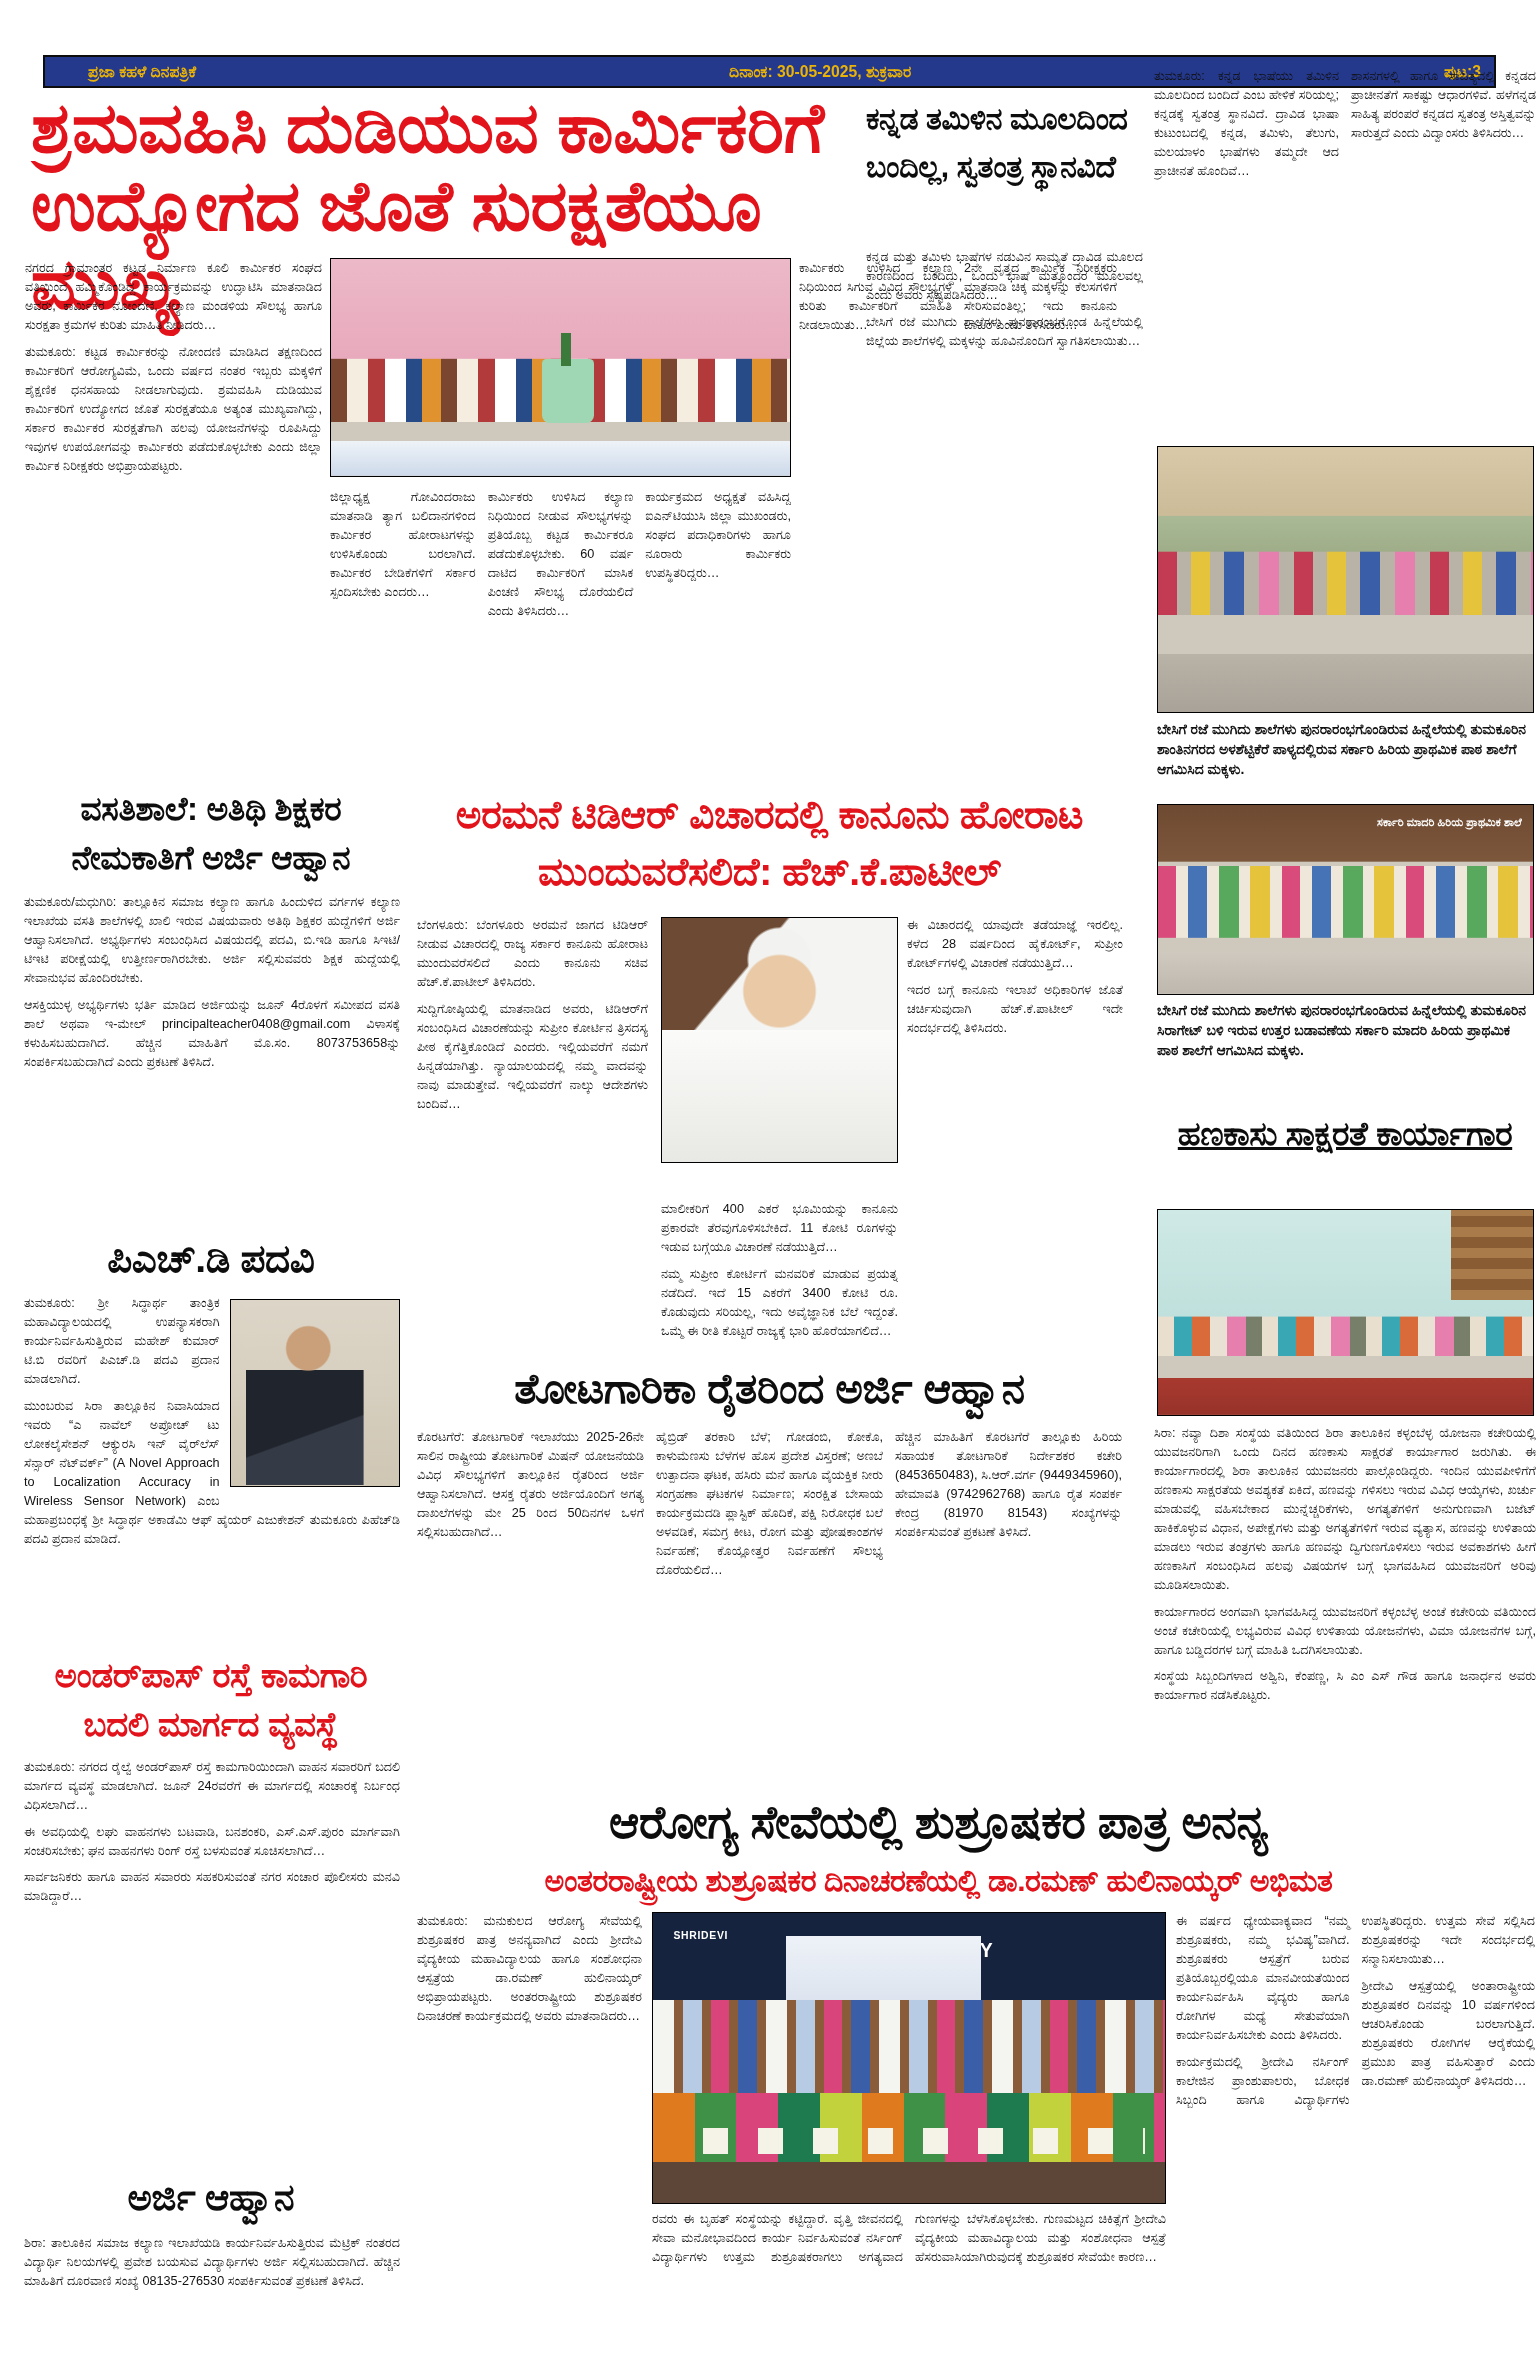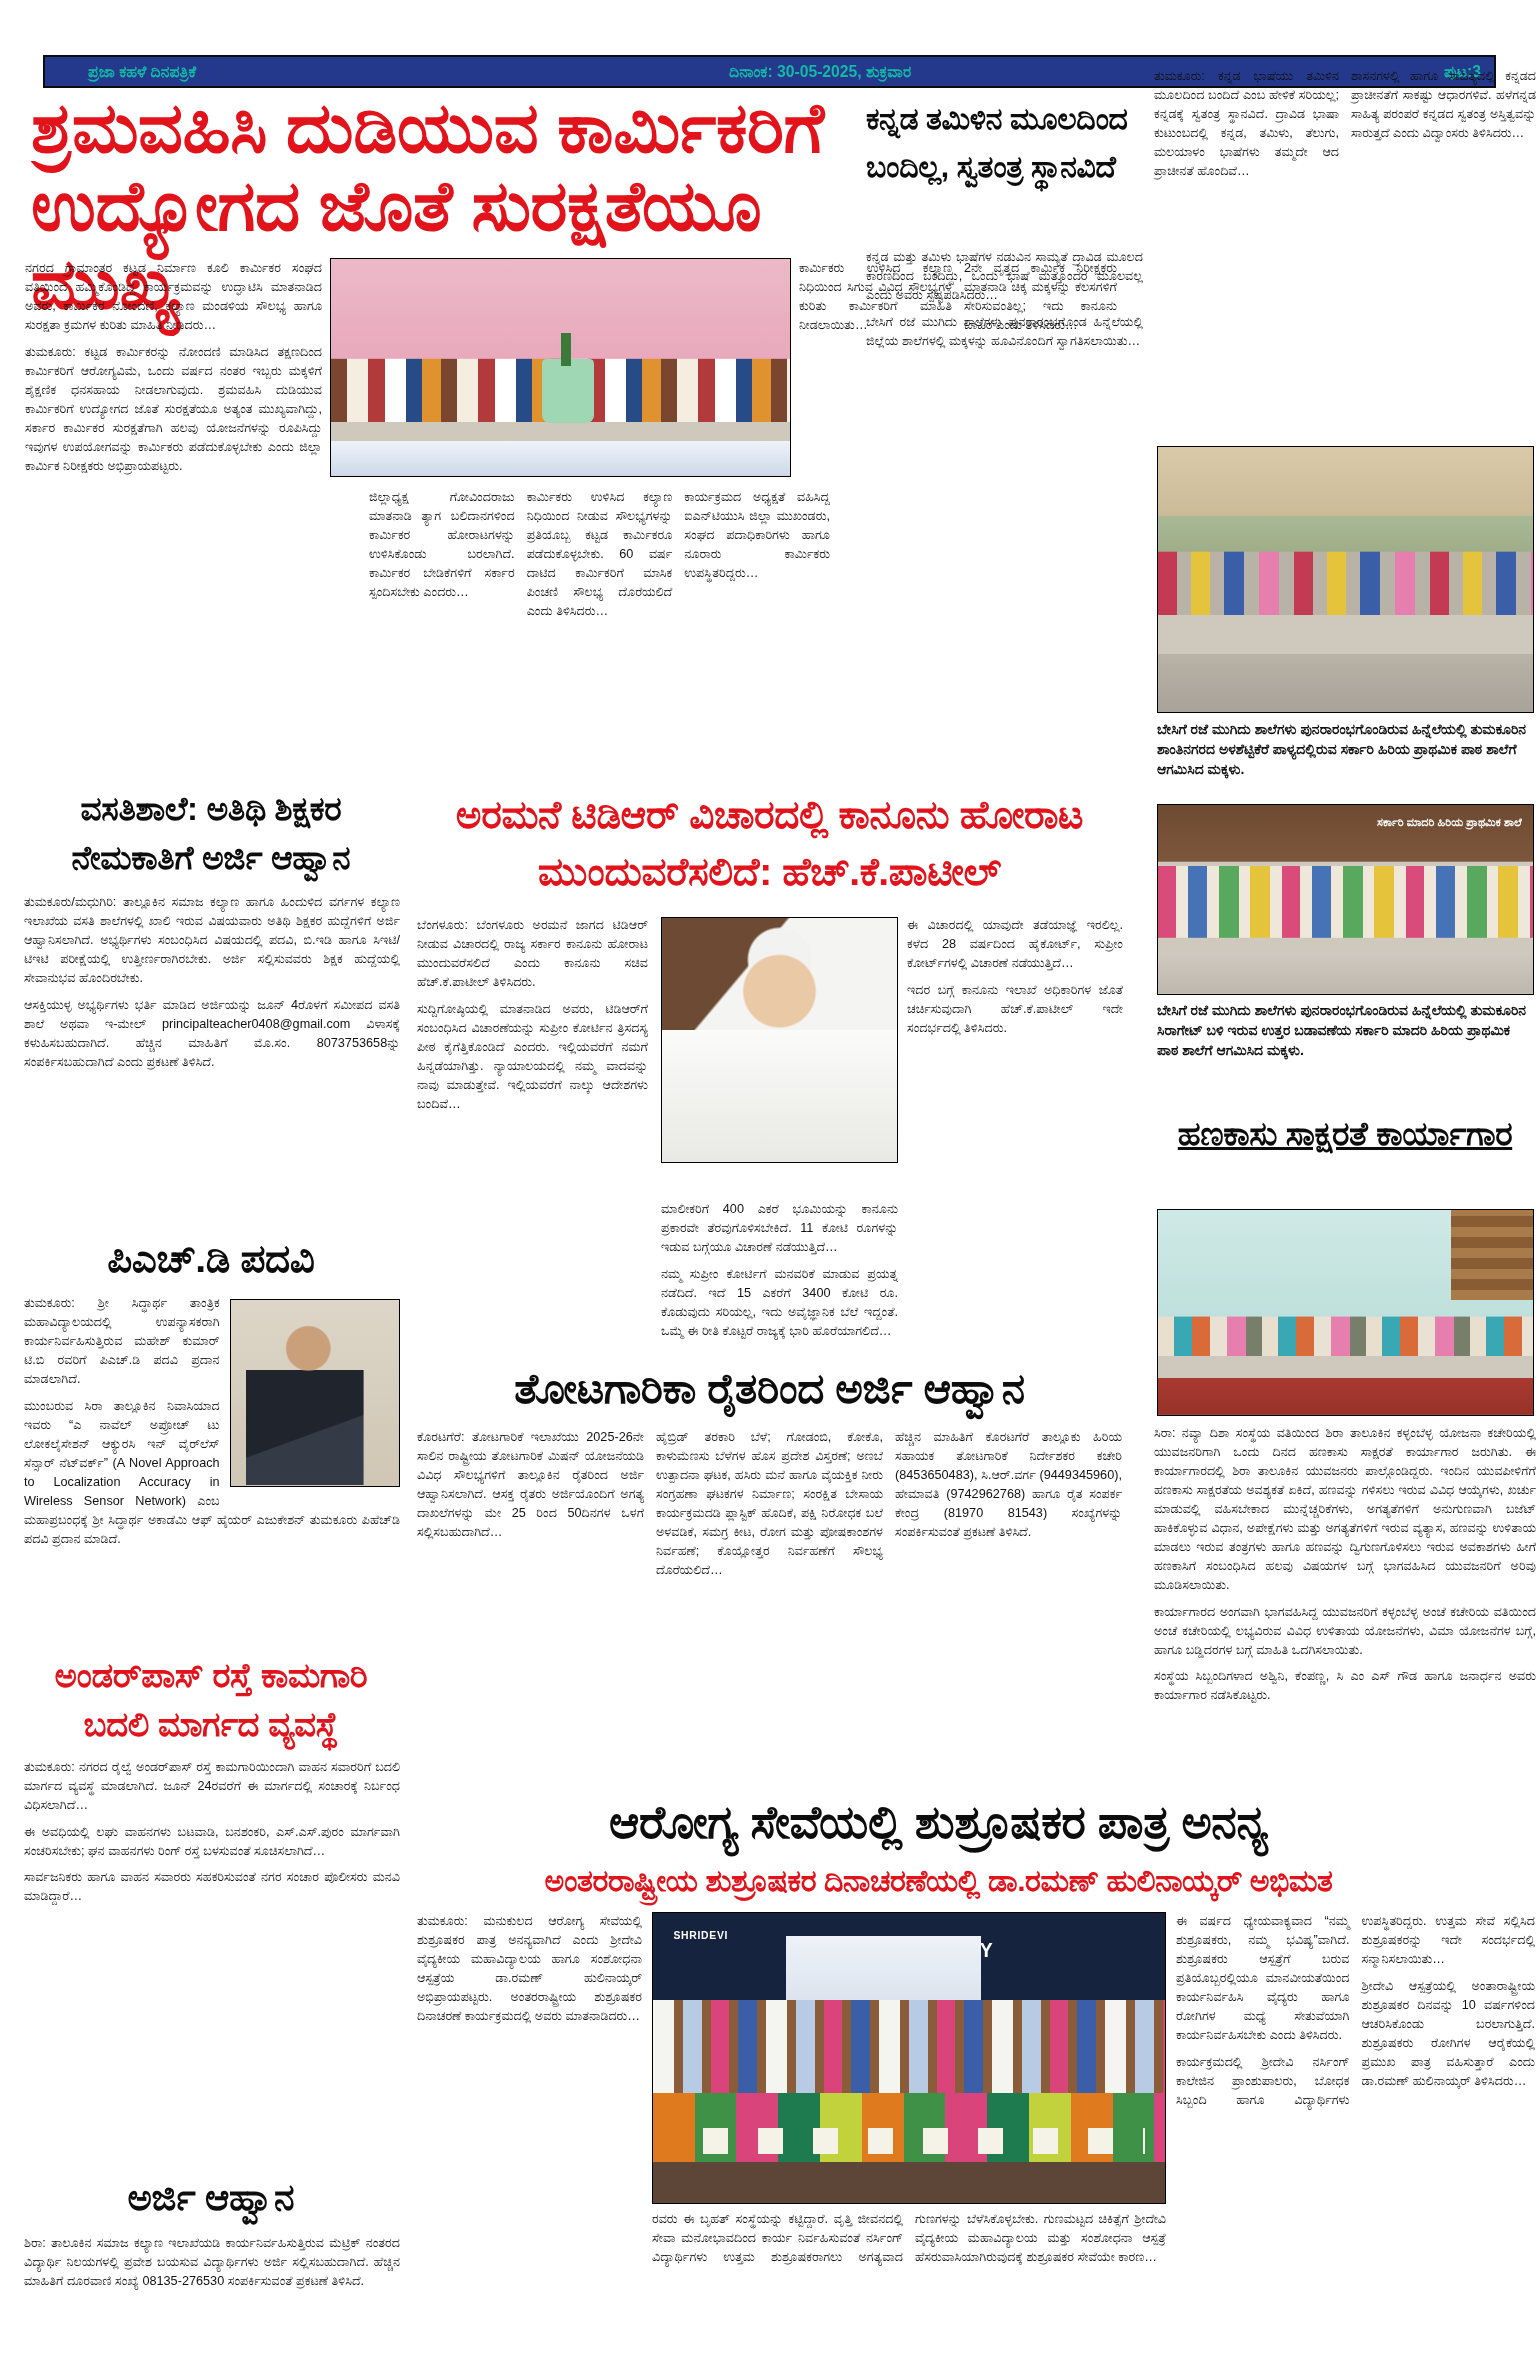--- a/index.html
+++ b/index.html
@@ -1,21 +1,21 @@
 <!DOCTYPE html>
 <html style="font-size:12px"><head>
 <meta charset="utf-8">
 <style>
   html,body{margin:0;padding:0;background:#e9e9e9;}
   #page{position:relative;width:1541px;height:2377px;background:#ffffff;margin:0 auto;
         font-family:"Liberation Sans","DejaVu Sans",sans-serif;color:#111;overflow:hidden;}
   
   .mast{position:absolute;left:43px;top:55px;width:1453px;height:33px;background:#24388c;
         border:2.2px solid #0d0d0d;box-sizing:border-box;display:flex;align-items:center;
-        justify-content:space-between;color:#14b8a6;font-size:15.7px;font-weight:bold;}
+        justify-content:space-between;color:#eab308;font-size:15.7px;font-weight:bold;}
   .mast .m-left{padding-left:43px;}
   .mast .m-center{flex:1;text-align:center;}
   .mast .m-right{padding-right:13px;}
   
   .hl{font-weight:800;letter-spacing:-0.4px;position:absolute;}
   .hl-red{color:#e2131b;}
   .hl-black{color:#0d0d0d;}
   .center{text-align:center;}
   
   .bt{position:absolute;font-size:12.7px;line-height:19px;text-align:justify;overflow:hidden;}
@@ -94,21 +94,21 @@
   <div class="bt" style="left:25px;top:259px;width:297px;height:510px;">
     <p>ನಗರದ ಗ್ರಾಮಾಂತರ ಕಟ್ಟಡ ನಿರ್ಮಾಣ ಕೂಲಿ ಕಾರ್ಮಿಕರ ಸಂಘದ ವತಿಯಿಂದ ಹಮ್ಮಿಕೊಂಡಿದ್ದ ಕಾರ್ಯಕ್ರಮವನ್ನು ಉದ್ಘಾಟಿಸಿ ಮಾತನಾಡಿದ ಅವರು, ಕಾರ್ಮಿಕರ ನೋಂದಣಿ, ಕಲ್ಯಾಣ ಮಂಡಳಿಯ ಸೌಲಭ್ಯ ಹಾಗೂ ಸುರಕ್ಷತಾ ಕ್ರಮಗಳ ಕುರಿತು ಮಾಹಿತಿ ನೀಡಿದರು…</p>
     <p>ತುಮಕೂರು: ಕಟ್ಟಡ ಕಾರ್ಮಿಕರನ್ನು ನೋಂದಣಿ ಮಾಡಿಸಿದ ತಕ್ಷಣದಿಂದ ಕಾರ್ಮಿಕರಿಗೆ ಆರೋಗ್ಯವಿಮೆ, ಒಂದು ವರ್ಷದ ನಂತರ ಇಬ್ಬರು ಮಕ್ಕಳಿಗೆ ಶೈಕ್ಷಣಿಕ ಧನಸಹಾಯ ನೀಡಲಾಗುವುದು. ಶ್ರಮವಹಿಸಿ ದುಡಿಯುವ ಕಾರ್ಮಿಕರಿಗೆ ಉದ್ಯೋಗದ ಜೊತೆ ಸುರಕ್ಷತೆಯೂ ಅತ್ಯಂತ ಮುಖ್ಯವಾಗಿದ್ದು, ಸರ್ಕಾರ ಕಾರ್ಮಿಕರ ಸುರಕ್ಷತೆಗಾಗಿ ಹಲವು ಯೋಜನೆಗಳನ್ನು ರೂಪಿಸಿದ್ದು ಇವುಗಳ ಉಪಯೋಗವನ್ನು ಕಾರ್ಮಿಕರು ಪಡೆದುಕೊಳ್ಳಬೇಕು ಎಂದು ಜಿಲ್ಲಾ ಕಾರ್ಮಿಕ ನಿರೀಕ್ಷಕರು ಅಭಿಪ್ರಾಯಪಟ್ಟರು.</p>
   </div>
 
   <div class="photo" id="photo-lead" style="left:330px;top:258px;width:461px;height:219px;">
     <div class="prop" style="left:46%;top:46%;width:52px;height:64px;background:#9fd6b4;border-radius:4.5px 4.5px 7.5px 7.5px;"></div>
     <div class="prop" style="left:50%;top:34%;width:10.4px;height:33px;background:#3c7a3c;"></div>
   </div>
 
-  <div class="bt cols3" style="left:330px;top:488px;width:461px;height:280px;margin-left:39px;">
+  <div class="bt cols3" style="left:330px;top:488px;width:461px;height:280px;">
     <p>ಜಿಲ್ಲಾಧ್ಯಕ್ಷ ಗೋವಿಂದರಾಜು ಮಾತನಾಡಿ ತ್ಯಾಗ ಬಲಿದಾನಗಳಿಂದ ಕಾರ್ಮಿಕರ ಹೋರಾಟಗಳನ್ನು ಉಳಿಸಿಕೊಂಡು ಬರಲಾಗಿದೆ. ಕಾರ್ಮಿಕರ ಬೇಡಿಕೆಗಳಿಗೆ ಸರ್ಕಾರ ಸ್ಪಂದಿಸಬೇಕು ಎಂದರು…</p>
     <p>ಕಾರ್ಮಿಕರು ಉಳಿಸಿದ ಕಲ್ಯಾಣ ನಿಧಿಯಿಂದ ನೀಡುವ ಸೌಲಭ್ಯಗಳನ್ನು ಪ್ರತಿಯೊಬ್ಬ ಕಟ್ಟಡ ಕಾರ್ಮಿಕರೂ ಪಡೆದುಕೊಳ್ಳಬೇಕು. 60 ವರ್ಷ ದಾಟಿದ ಕಾರ್ಮಿಕರಿಗೆ ಮಾಸಿಕ ಪಿಂಚಣಿ ಸೌಲಭ್ಯ ದೊರೆಯಲಿದೆ ಎಂದು ತಿಳಿಸಿದರು…</p>
     <p>ಕಾರ್ಯಕ್ರಮದ ಅಧ್ಯಕ್ಷತೆ ವಹಿಸಿದ್ದ ಐಎನ್‌ಟಿಯುಸಿ ಜಿಲ್ಲಾ ಮುಖಂಡರು, ಸಂಘದ ಪದಾಧಿಕಾರಿಗಳು ಹಾಗೂ ನೂರಾರು ಕಾರ್ಮಿಕರು ಉಪಸ್ಥಿತರಿದ್ದರು…</p>
   </div>
 
   <div class="bt cols2" style="left:799px;top:259px;width:318px;height:510px;">
     <p>ಕಾರ್ಮಿಕರು ಉಳಿಸಿದ ಕಲ್ಯಾಣ ನಿಧಿಯಿಂದ ಸಿಗುವ ವಿವಿಧ ಸೌಲಭ್ಯಗಳ ಕುರಿತು ಕಾರ್ಮಿಕರಿಗೆ ಮಾಹಿತಿ ನೀಡಲಾಯಿತು…</p>
     <p>2ನೇ ವೃತ್ತದ ಕಾರ್ಮಿಕ ನಿರೀಕ್ಷಕರು ಮಾತನಾಡಿ ಚಿಕ್ಕ ಮಕ್ಕಳನ್ನು ಕೆಲಸಗಳಿಗೆ ಸೇರಿಸುವಂತಿಲ್ಲ; ಇದು ಕಾನೂನು ಬಾಹಿರ ಎಂದು ತಿಳಿಸಿದರು…</p>
   </div>
 

